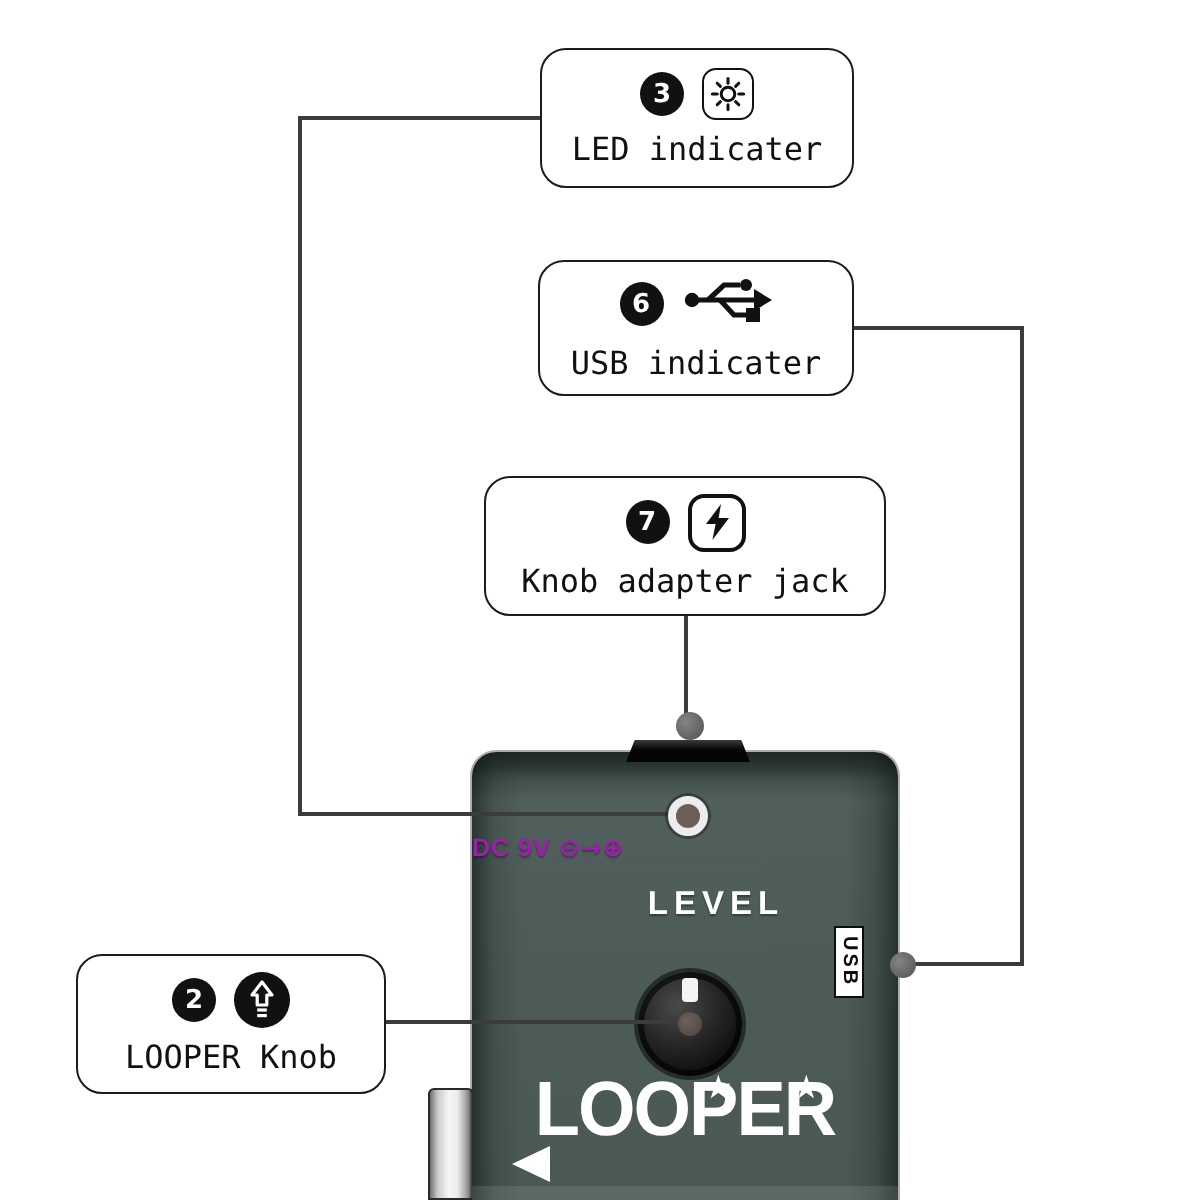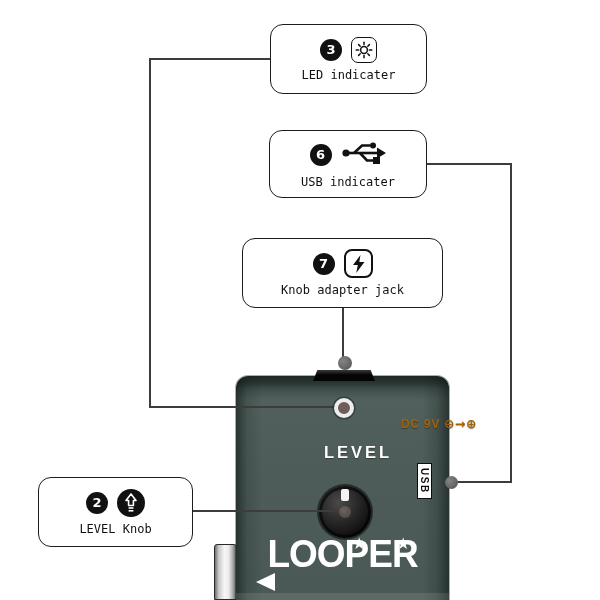--- a/index.html
+++ b/index.html
@@ -6,21 +6,21 @@
   .stage{position:relative;width:600px;height:600px;background:#fff;overflow:hidden;
          font-family:"DejaVu Sans Mono",monospace;}
 
   
   .callout{position:absolute;background:#fff;border:1.6px solid #1c1c1c;border-radius:13px;
            display:flex;flex-direction:column;align-items:center;justify-content:center;
            gap:5px;z-index:7;box-sizing:border-box;}
   .crow{display:flex;align-items:center;gap:9px;}
   .badge{width:22px;height:22px;border-radius:50%;background:#111;color:#fff;
          font:bold 13px "DejaVu Sans",sans-serif;display:flex;align-items:center;justify-content:center;}
-  .clabel{font-size:12px;color:#111;white-space:nowrap;}
+  .clabel{font-size:16px;color:#111;white-space:nowrap;}
   .icon-frame{border:1.6px solid #111;border-radius:7px;width:26px;height:26px;
               display:flex;align-items:center;justify-content:center;box-sizing:border-box;}
   .icon-frame.bold{border-width:2.6px;border-radius:8px;width:29px;height:29px;}
   .knob-glyph{width:28px;height:28px;border-radius:50%;background:#111;
               display:flex;align-items:center;justify-content:center;}
 
   #box-led{left:270px;top:24px;width:157px;height:70px;}
   #box-usb{left:269px;top:130px;width:158px;height:68px;}
   #box-power{left:242px;top:238px;width:201px;height:70px;}
   #box-knob{left:38px;top:477px;width:155px;height:70px;}
@@ -52,22 +52,22 @@
                       rgba(0,0,0,0) 186px, rgba(8,16,14,0.18) 201px, rgba(8,16,14,0.55) 213px),
       linear-gradient(180deg, #1d2725 0px, #2b3634 7px, #41504d 14px, #51605c 24px,
                       #4d5c59 45%, #4a5956 100%);
     box-shadow:0 0 0 1px rgba(15,22,20,0.35);}
   .dc-jack{position:absolute;left:313px;top:370px;width:62px;height:11px;z-index:3;
     background:linear-gradient(180deg,#3a3a3a 0,#050505 45%);
     clip-path:polygon(7% 0,93% 0,100% 100%,0 100%);}
   .led{position:absolute;left:334px;top:398px;width:20px;height:20px;border-radius:50%;
     box-sizing:border-box;border:4px solid #ededed;background:#6d5e57;z-index:6;
     box-shadow:0 0 0 1.5px rgba(25,30,28,0.45);}
-  .dc-row{position:absolute;left:236px;top:416px;width:241px;text-align:right;z-index:4;
-    color:#a16207;font:bold 12.5px "Liberation Sans",sans-serif;letter-spacing:0.5px;
+  .dc-row{position:absolute;left:236px;top:416px;width:241px;text-align:left;z-index:4;
+    color:#a21caf;font:bold 12.5px "Liberation Sans",sans-serif;letter-spacing:0.5px;
     text-shadow:0 1px 1px rgba(0,0,0,0.35);}
   .polarity{font-family:"DejaVu Sans",sans-serif;font-weight:bold;}
   .level-row{position:absolute;left:236px;top:443px;width:244px;text-align:center;z-index:4;
     color:#fff;font:bold 16.5px "Liberation Sans",sans-serif;letter-spacing:3px;
     text-shadow:0 1px 1px rgba(0,0,0,0.35);}
   .usb-port{position:absolute;left:417px;top:463px;width:15px;height:36px;z-index:4;
     background:#fff;border:1.5px solid #0d0d0d;box-sizing:border-box;
     display:flex;align-items:center;justify-content:center;}
   .usb-port span{writing-mode:vertical-rl;color:#0d0d0d;
     font:bold 10px "Liberation Sans",sans-serif;letter-spacing:1.5px;}
@@ -162,21 +162,21 @@
     <div class="crow">
       <div class="badge">2</div>
       <div class="knob-glyph">
         <svg width="16" height="20" viewBox="0 0 16 20">
           <polygon points="8,1 13,7.5 10.4,7.5 10.4,12.5 5.6,12.5 5.6,7.5 3,7.5" fill="none" stroke="#fff" stroke-width="1.6" stroke-linejoin="round"></polygon>
           <line x1="5.6" y1="15" x2="10.4" y2="15" stroke="#fff" stroke-width="1.6"></line>
           <line x1="5.6" y1="17.8" x2="10.4" y2="17.8" stroke="#fff" stroke-width="1.6"></line>
         </svg>
       </div>
     </div>
-    <div class="clabel">LEVEL Knob</div>
+    <div class="clabel">LOOPER Knob</div>
   </div>
 
   <div class="jack"></div>
   <div class="pedal-body"></div>
   <div class="dc-jack"></div>
   <div class="led"></div>
 
   <div class="dc-row">
     <span>DC 9V</span>
     <span class="polarity">⊖→⊕</span>

